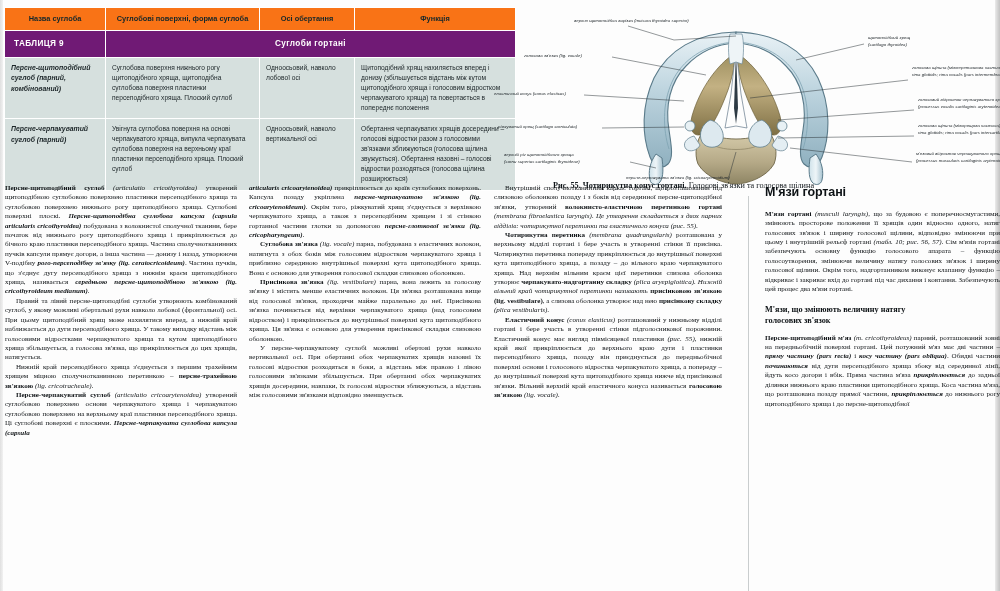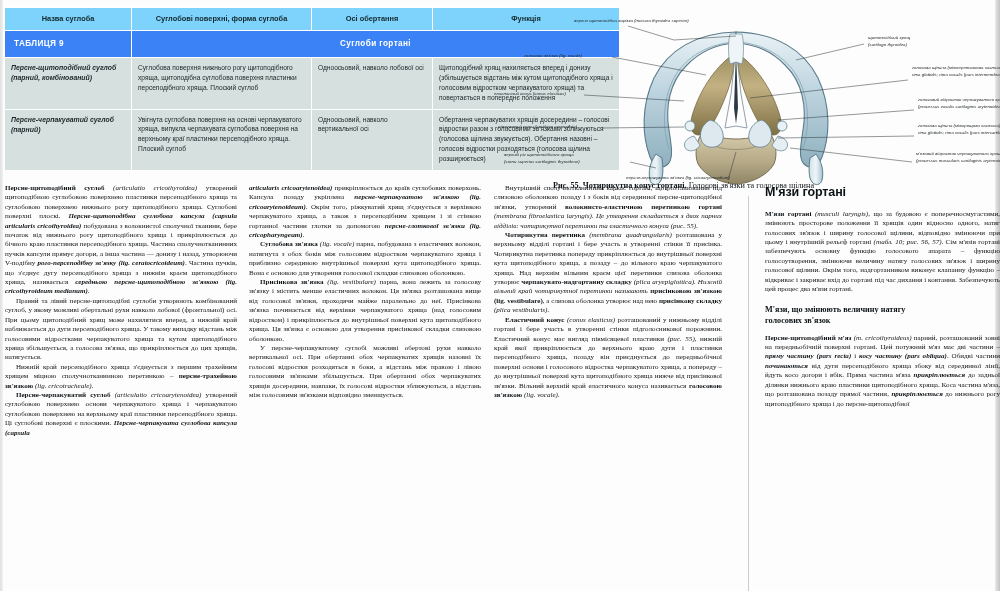--- a/index.html
+++ b/index.html
@@ -31,38 +31,38 @@
   
   .table-wrap{
     position:absolute;left:4px;top:7px;width:467px;
     border-collapse:collapse;
   }
   table.joints{
     width:467px;border-collapse:collapse;table-layout:fixed;
     font-family:"Liberation Sans", sans-serif;
   }
   table.joints .t-title td{
-    background:#3b82f6;
+    background:#701a75;
     color:#ffffff;
     font-weight:bold;
     font-size:8.2px;
     letter-spacing:.4px;
     padding:6px 9px 6px 9px;
     height:14px;
     vertical-align:middle;
     border:1px solid #ffffff;
   }
   .t-title .tnum{ text-align:left;width:140px;}
   .t-title .tcap{ text-align:center;font-size:9.6px;letter-spacing:.3px;}
   table.joints thead.colhead th{
-    background:#7dd3fc;
+    background:#f97316;
     color:#14272b;
     font-weight:bold;
     font-size:7.4px;
-    padding:6px 18px;
+    padding:6px 5px;
     border:1px solid #ffffff;
     line-height:1.35;
     vertical-align:middle;
     text-align:center;
   }
   table.joints tbody td{
     background:#d6e0de;
     border:1px solid #ffffff;
     font-size:6.6px;
     line-height:1.5;

